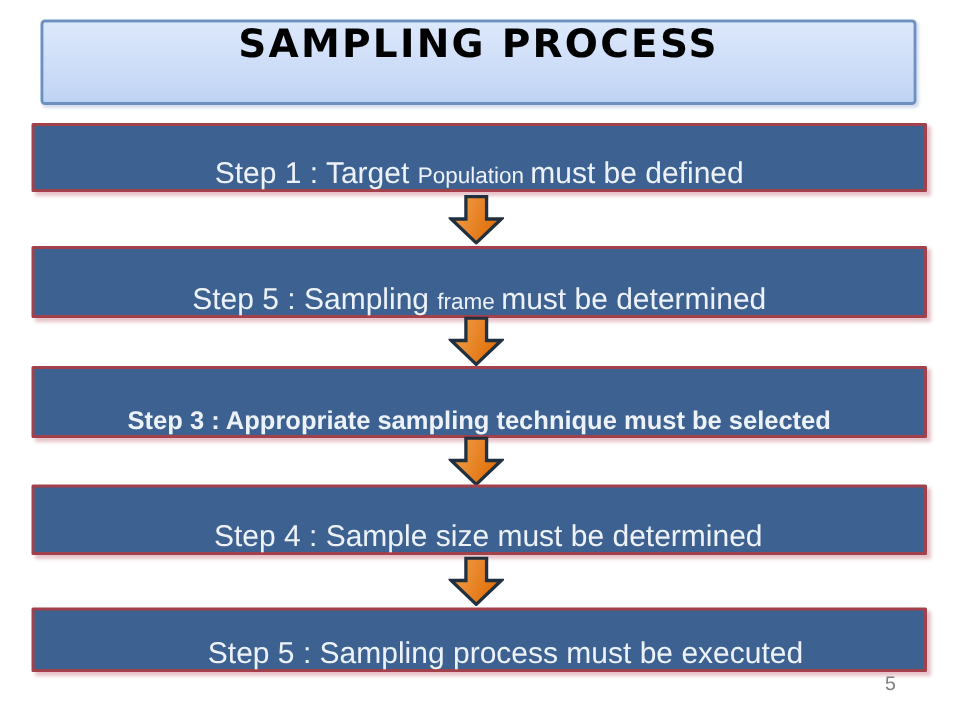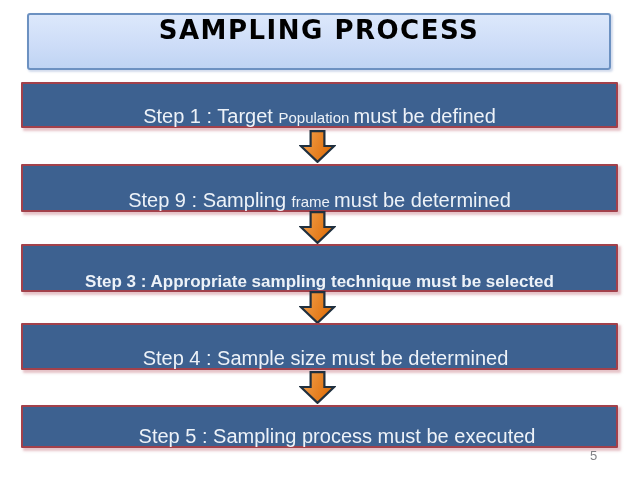--- a/index.html
+++ b/index.html
@@ -56,21 +56,21 @@
     <defs>
         <linearGradient id="ag1" x1="0" y1="0" x2="1" y2="0.35">
           <stop offset="0" class="ast1"></stop>
           <stop offset="1" class="ast2"></stop>
         </linearGradient>
       </defs>
     <polygon points="11.6,1.1 25.4,1.1 25.4,16 35.2,16 18.5,31.9 1.8,16 11.6,16" fill="url(#ag1)" stroke="var(--arrow-outline,#20303F)" stroke-width="2.2"></polygon>
   </svg>
 
   <div class="step-box s2" style="top:164px;height:48px;">
-    <div class="step-text"><span class="big">Step 9 : Sampling </span><span class="small">frame </span><span class="big">must be determined</span></div>
+    <div class="step-text"><span class="big">Step 5 : Sampling </span><span class="small">frame </span><span class="big">must be determined</span></div>
   </div>
 
   <svg class="arrow" style="top:211px;" width="37" height="33" viewBox="0 0 37 33">
     <defs>
         <linearGradient id="ag2" x1="0" y1="0" x2="1" y2="0.35">
           <stop offset="0" class="ast1"></stop>
           <stop offset="1" class="ast2"></stop>
         </linearGradient>
       </defs>
     <polygon points="11.6,1.1 25.4,1.1 25.4,16 35.2,16 18.5,31.9 1.8,16 11.6,16" fill="url(#ag2)" stroke="var(--arrow-outline,#20303F)" stroke-width="2.2"></polygon>

